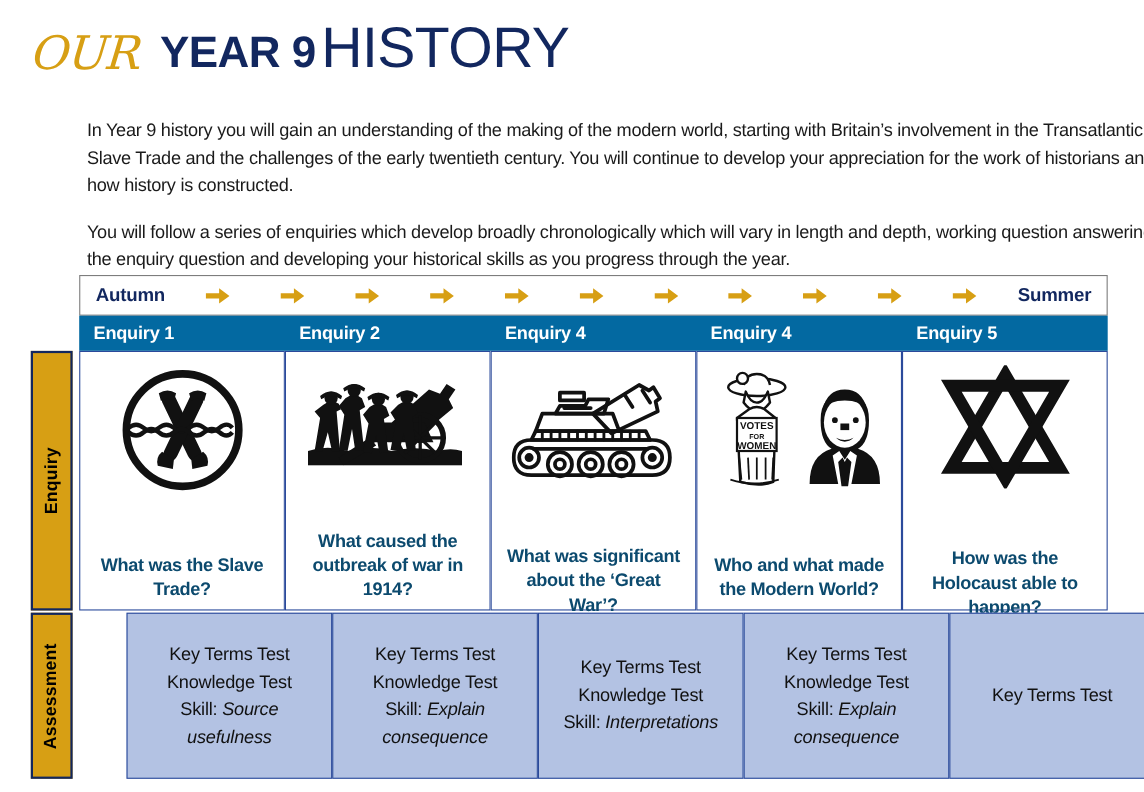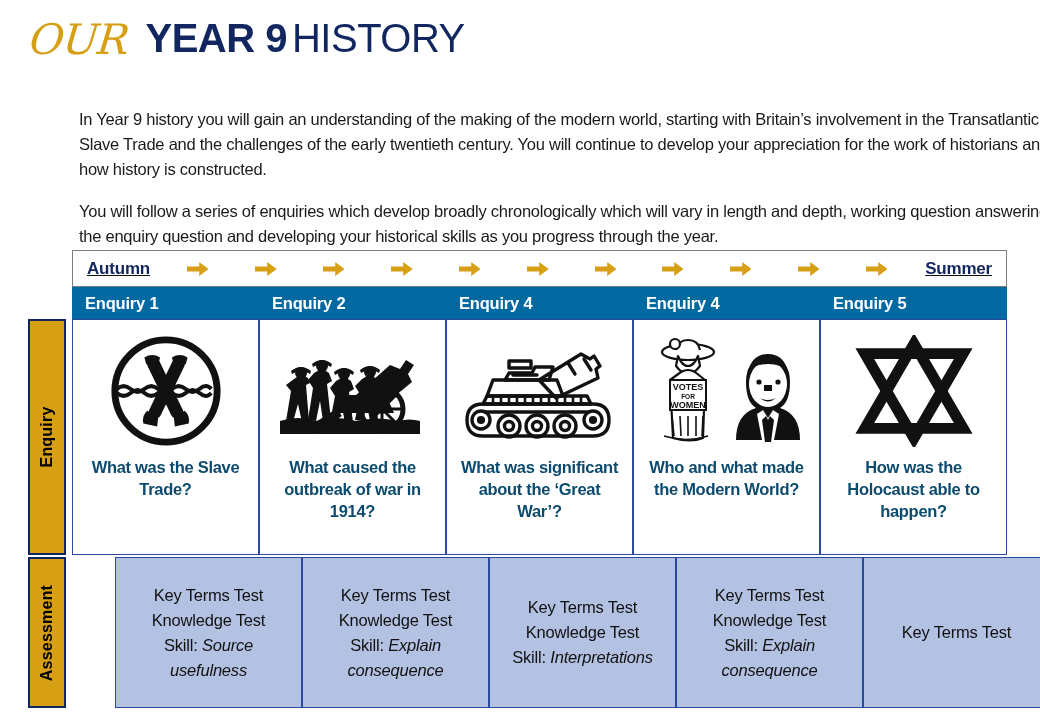--- a/index.html
+++ b/index.html
@@ -35,21 +35,21 @@
     display: inline-block;
   }
   .title-bold {
     font-size: 40px;
     font-weight: bold;
     color: #12275F;
     letter-spacing: -0.5px;
     margin-left: 17px;
   }
   .title-light {
-    font-size: 40px;
+    font-size: 52px;
     font-weight: normal;
     color: #12275F;
     letter-spacing: -0.5px;
     margin-left: 5px;
   }
 
   
   .intro {
     position: absolute;
     left: 31px;
@@ -79,21 +79,20 @@
     top: 0px;
     width: 935px;
     height: 37px;
     border: 1px solid #7d7d7d;
     box-sizing: border-box;
     background: #ffffff;
     display: flex;
     align-items: center;
     padding: 0 14px;
     box-sizing: border-box;
-    text-decoration: underline;
   }
   .season-label {
     font-size: 17px;
     font-weight: bold;
     color: #12275F;
     letter-spacing: -0.2px;
   }
   #season-arrows {
     flex: 1;
     display: flex;
@@ -167,20 +166,21 @@
     flex: 1 1 0;
     border: 1.5px solid #2B4A9B;
     box-sizing: border-box;
     background: #ffffff;
     display: flex;
     flex-direction: column;
     align-items: center;
     justify-content: flex-start;
     padding: 8px 8px 10px;
     position: relative;
+    gap: 47px;
   }
   .enq-icon {
     height: 118px;
     display: flex;
     align-items: center;
     justify-content: center;
     margin-top: 4px;
   }
   .enq-question {
     margin-top: 6px;

